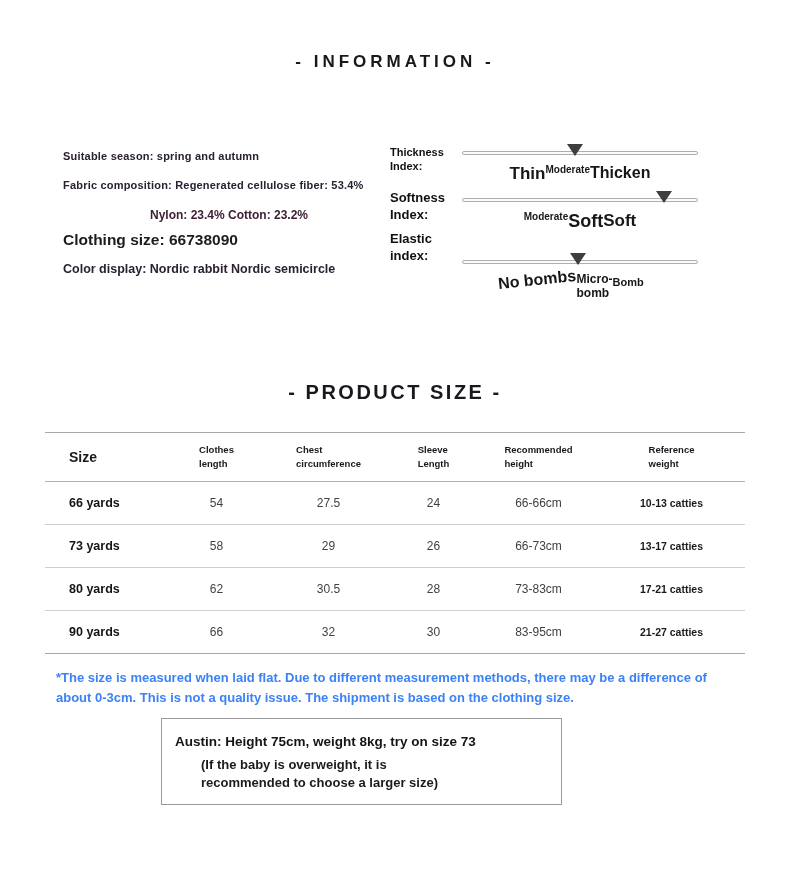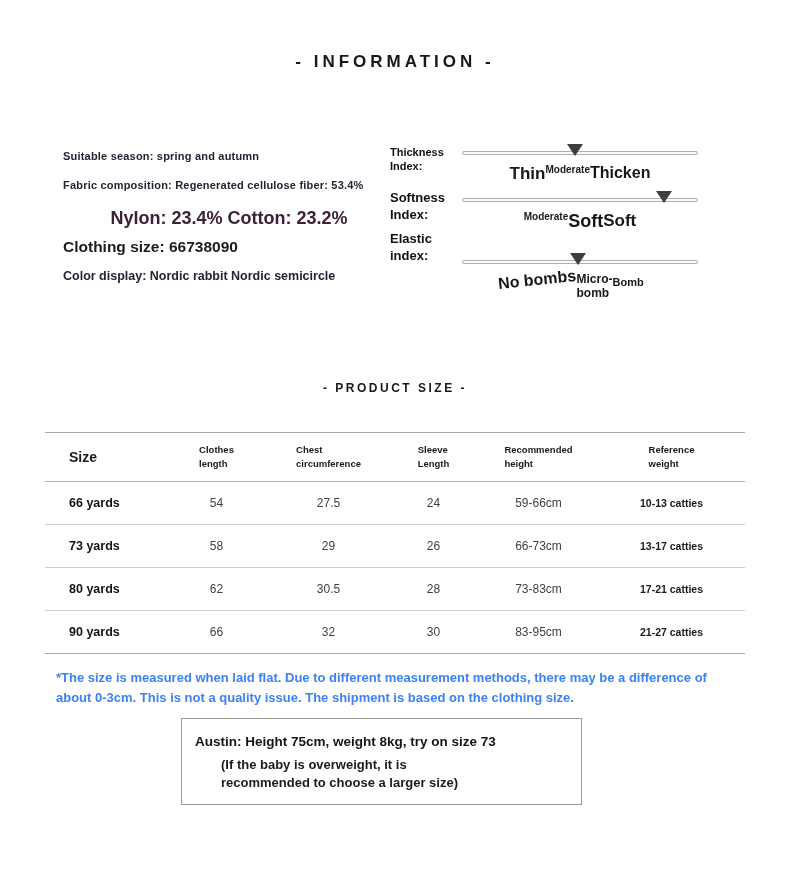--- a/index.html
+++ b/index.html
@@ -12,32 +12,32 @@
   .page { position:absolute; inset:0; }
 
   
   .info-title {
     position:absolute; top:52px; left:0; width:100%;
     text-align:center; font-size:17px; font-weight:bold;
     letter-spacing:4px; color:#18181d;
   }
   .size-title {
     position:absolute; top:381px; left:0; width:100%;
-    text-align:center; font-size:12px; font-weight:bold;
+    text-align:center; font-size:20px; font-weight:bold;
     letter-spacing:2.5px; color:#18181d;
   }
 
   
   .product-details { position:absolute; left:63px; top:150px; width:332px; }
   .pd-line {
     font-size:11px; font-weight:bold; color:#292031;
     letter-spacing:0.2px; margin-bottom:17px;
   }
   .pd-highlight {
-    font-size:18px; font-weight:bold; color:#3e2137;
+    font-size:12px; font-weight:bold; color:#3e2137;
     text-align:center; margin:2px 0 9px;
   }
   .pd-size { font-size:15.5px; font-weight:bold; color:#1b1b20; margin-bottom:13px; }
   .pd-color { font-size:12.5px; font-weight:bold; color:#2a2132; }
 
   
   .index-row { position:absolute; left:390px; width:312px; }
   .row-thickness { top:145px; }
   .row-softness  { top:190px; }
   .row-elastic   { top:231px; }
@@ -91,21 +91,21 @@
   .size-table td.col-weight { font-size:10.5px; font-weight:bold; color:#19191e; }
 
   
   .footnote {
     position:absolute; left:56px; top:668px; width:684px;
     font-size:13px; font-weight:bold; color:#3b82f6; line-height:1.5;
   }
 
   
   .fit-box {
-    position:absolute; left:181px; top:718px; width:401px; min-height:82px;
+    position:absolute; left:161px; top:718px; width:401px; min-height:82px;
     border:1px solid #9a9a9a; padding:15px 10px 13px 13px;
   }
   .fit-line1 { font-size:13.5px; font-weight:bold; color:#151518; margin-bottom:7px; }
   .fit-line2 {
     font-size:13px; font-weight:bold; color:#1b1b1f;
     padding-left:26px; white-space:pre-line; line-height:1.35;
   }
 </style>
 </head>
 <body>
@@ -193,21 +193,21 @@
         <th><span class="hwrap">Reference
 weight</span></th>
       </tr>
     </thead>
     <tbody>
       <tr>
         <td class="col-size">66 yards</td>
         <td>54</td>
         <td>27.5</td>
         <td>24</td>
-        <td>59-66cm</td>
+        <td>66-66cm</td>
         <td class="col-weight">10-13 catties</td>
       </tr>
       <tr>
         <td class="col-size">73 yards</td>
         <td>58</td>
         <td>29</td>
         <td>26</td>
         <td>66-73cm</td>
         <td class="col-weight">13-17 catties</td>
       </tr>

